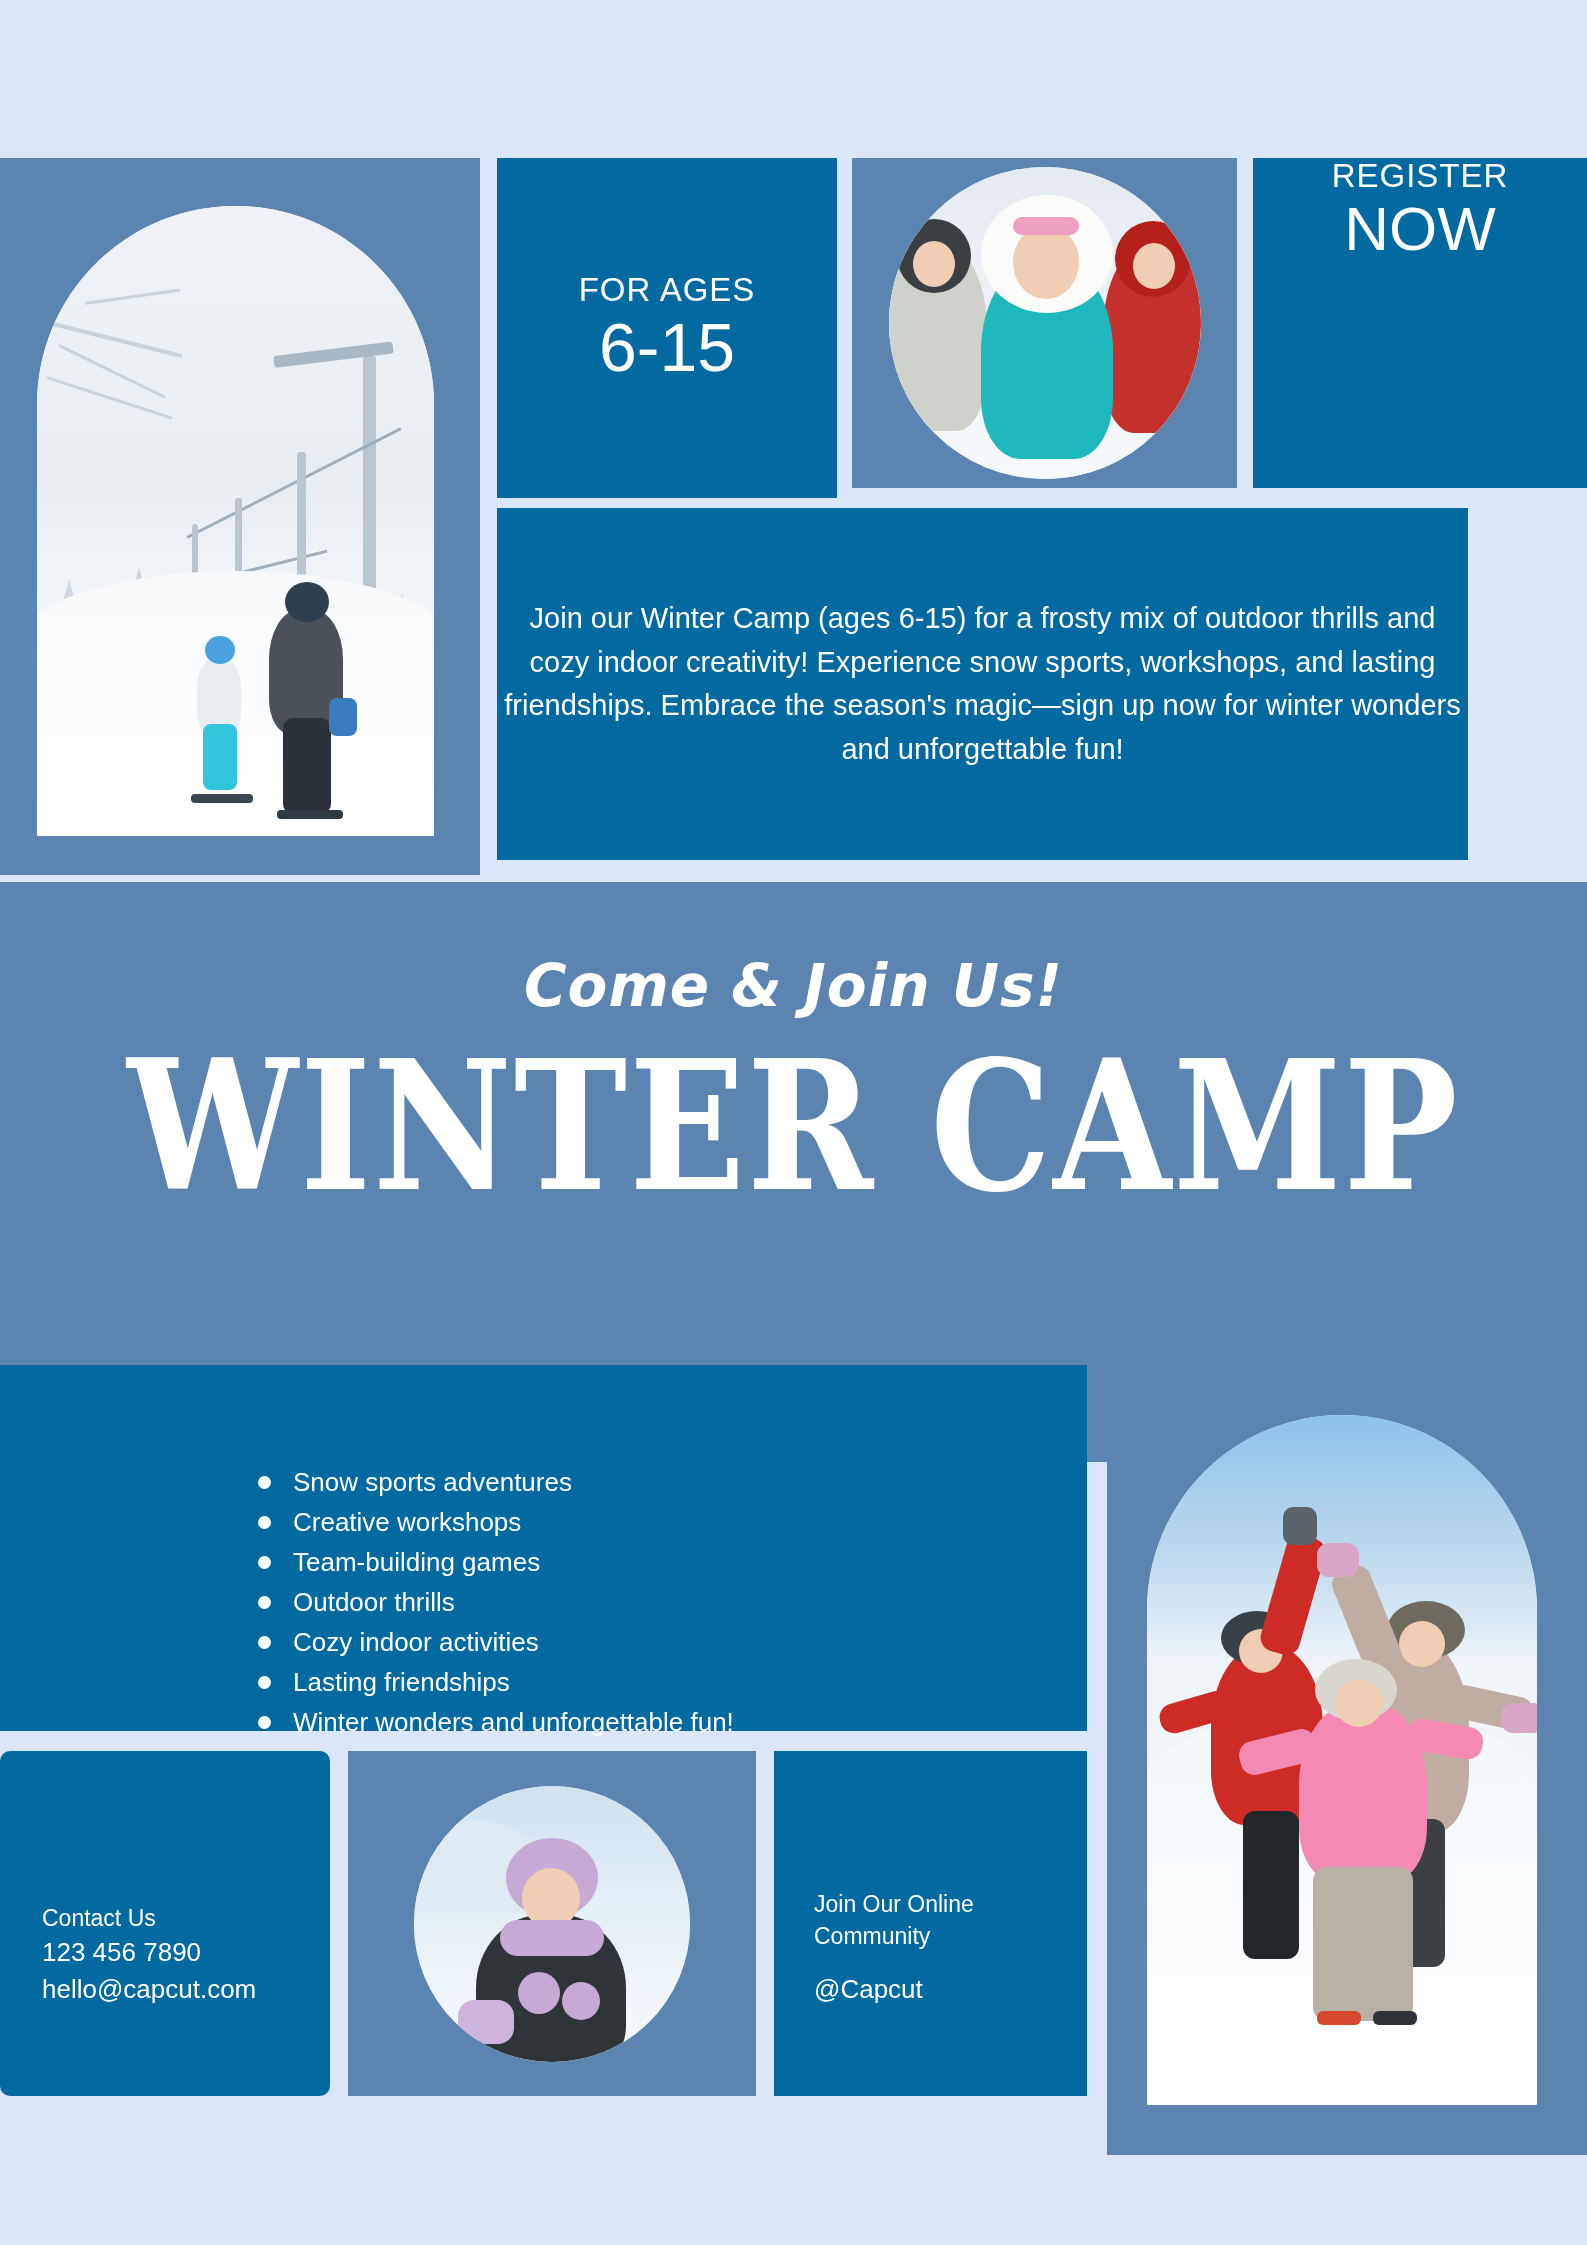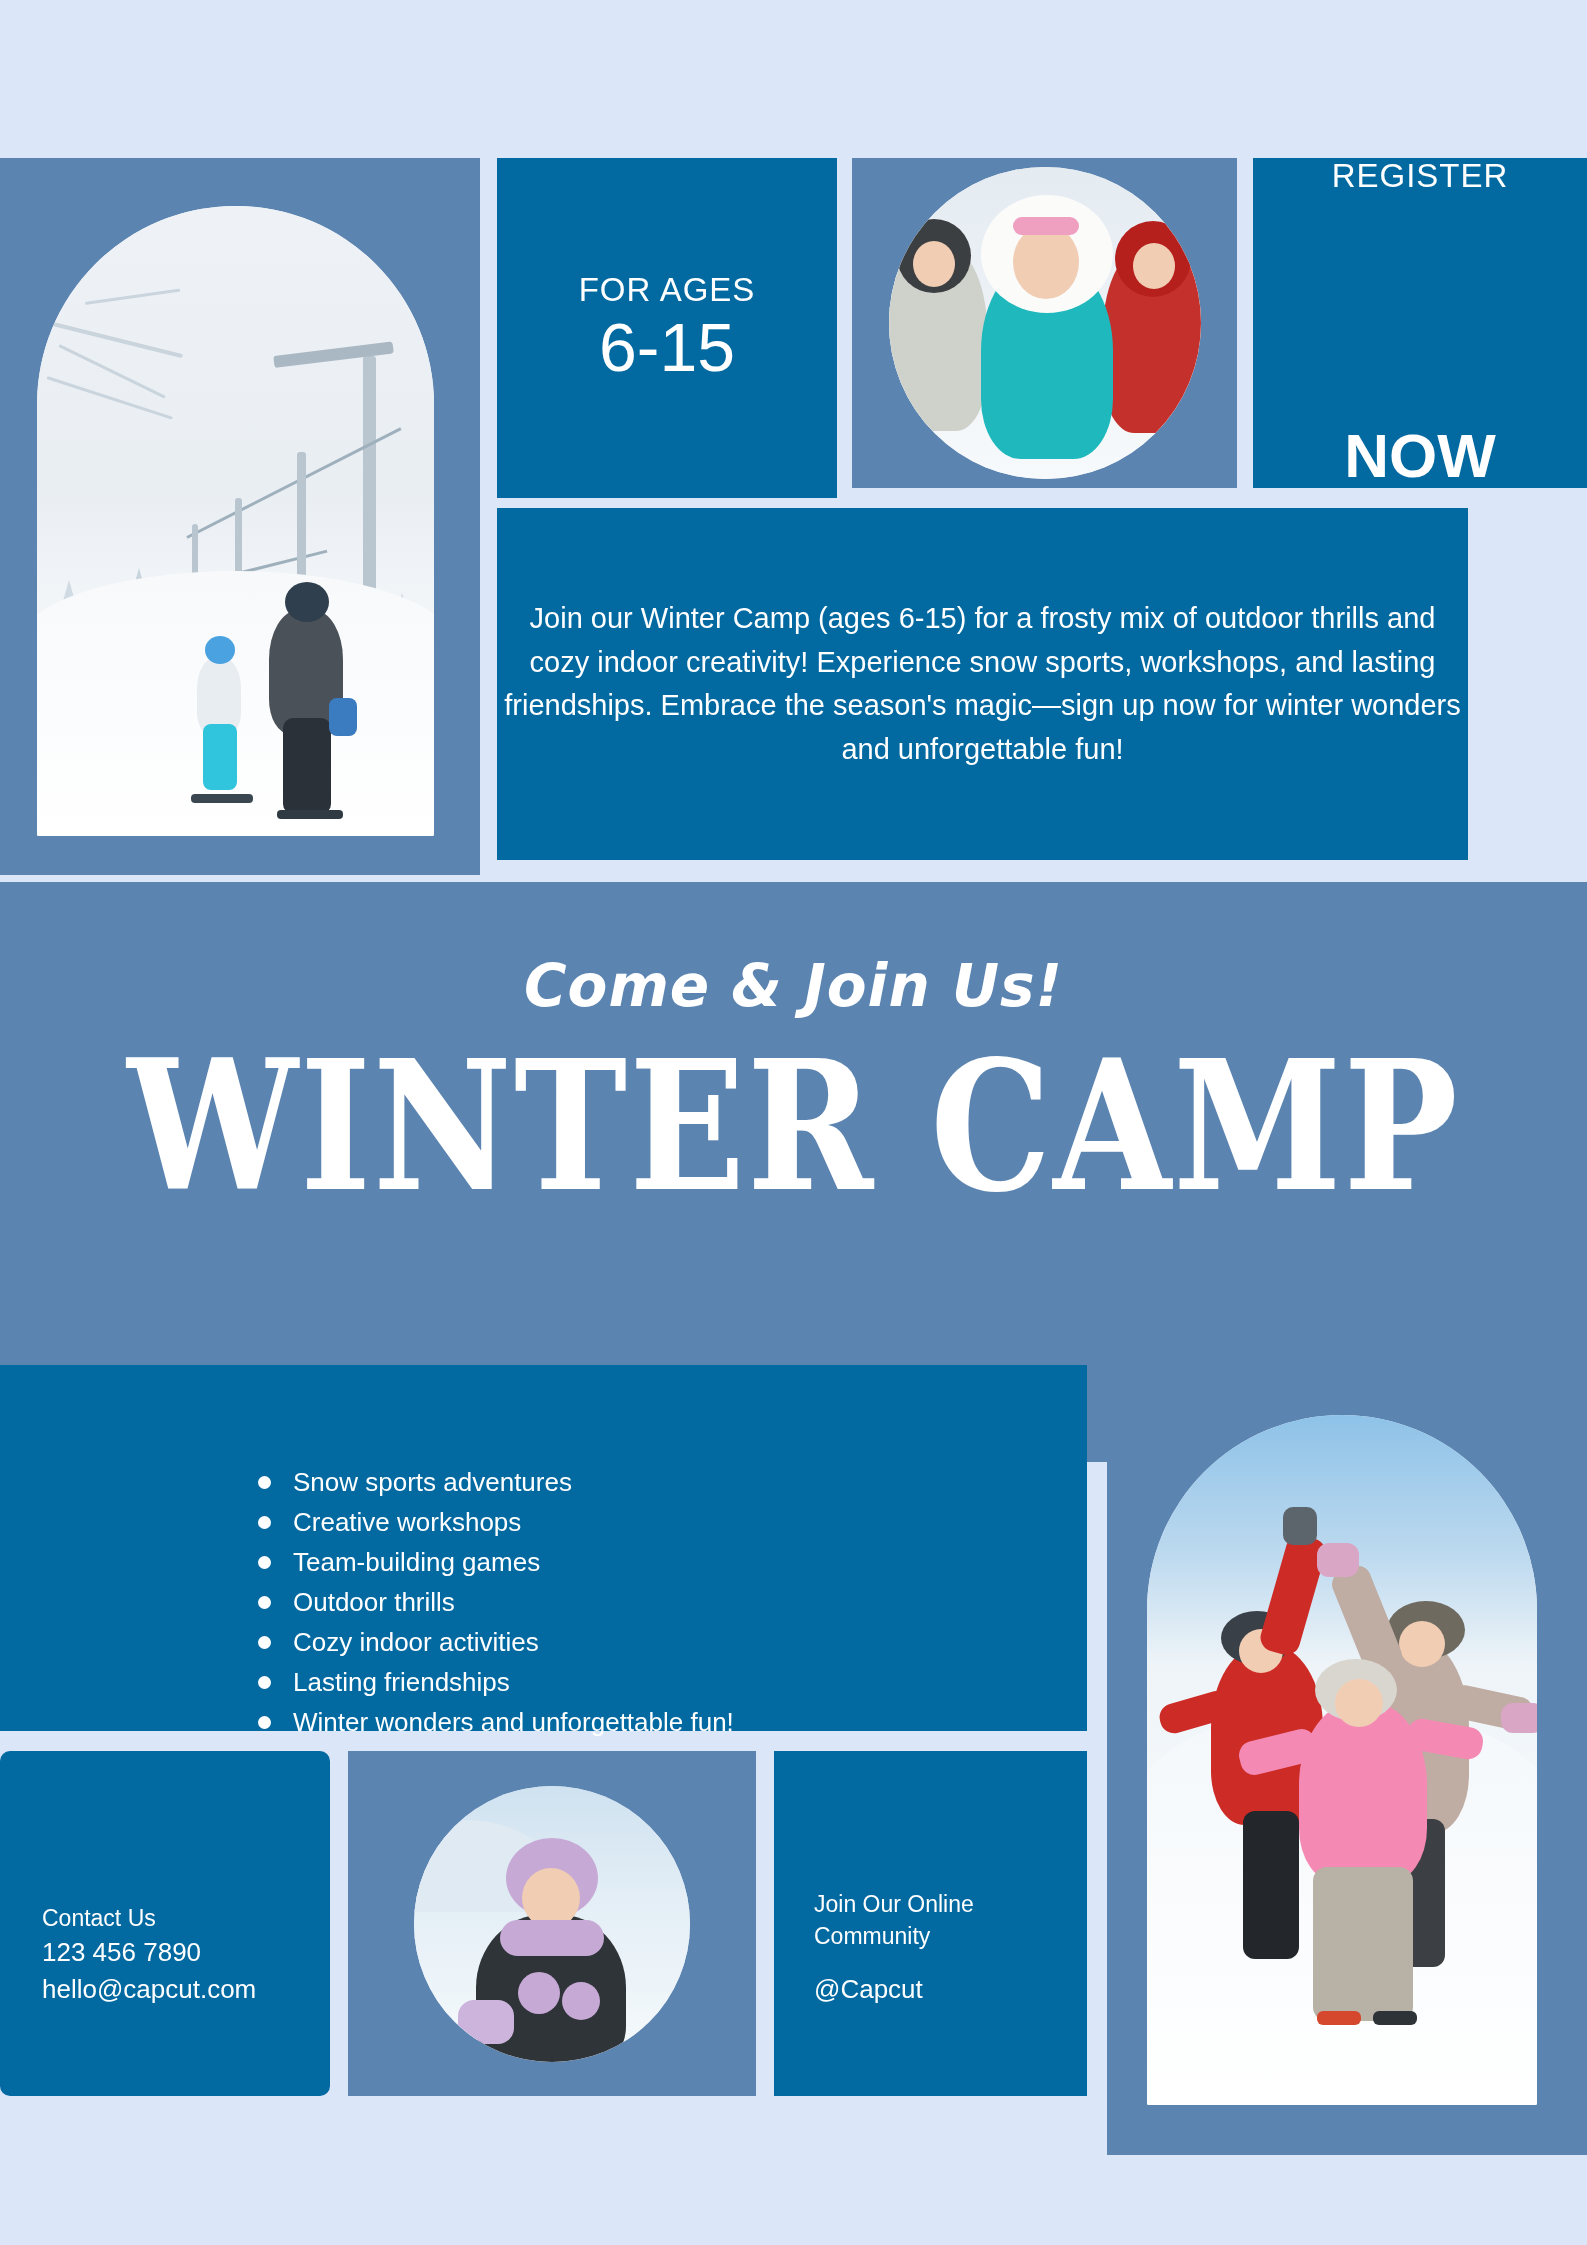--- a/index.html
+++ b/index.html
@@ -56,23 +56,23 @@
      position:absolute;left:50%;top:50%;transform:translate(-50%,-50%);
      width:312px;height:312px;border-radius:50%;overflow:hidden;background:#e9eff4;}
   .snowbg{position:absolute;inset:0;background:
      linear-gradient(#e4ebf1 0%,#eef3f7 55%,#f7fafc 100%);}
   .child{position:absolute;border-radius:46% 46% 30% 30%;}
   .hood{position:absolute;border-radius:50%;}
   .face{position:absolute;border-radius:50%;background:#f1cdb4;}
 
   
   #register-card{left:1253px;top:158px;width:334px;height:330px;
-     display:flex;flex-direction:column;align-items:center;justify-content:space-between;}
+     display:flex;flex-direction:column;align-items:center;justify-content:flex-start;}
   #register-label{font-size:33px;letter-spacing:1px;line-height:1.1;}
-  #register-value{font-size:62px;line-height:1.05;margin-top:2px;font-weight:bold;}
+  #register-value{font-size:62px;line-height:1.05;margin-top:2px;}
 
   
   #description-card{left:497px;top:508px;width:971px;height:352px;
      display:flex;align-items:center;justify-content:center;}
   #description-text{
      width:960px;text-align:center;font-size:29px;line-height:1.5;
      color:#ffffff;font-weight:400;}
 
   
   #hero-band{left:0;top:882px;width:1587px;height:580px;}

